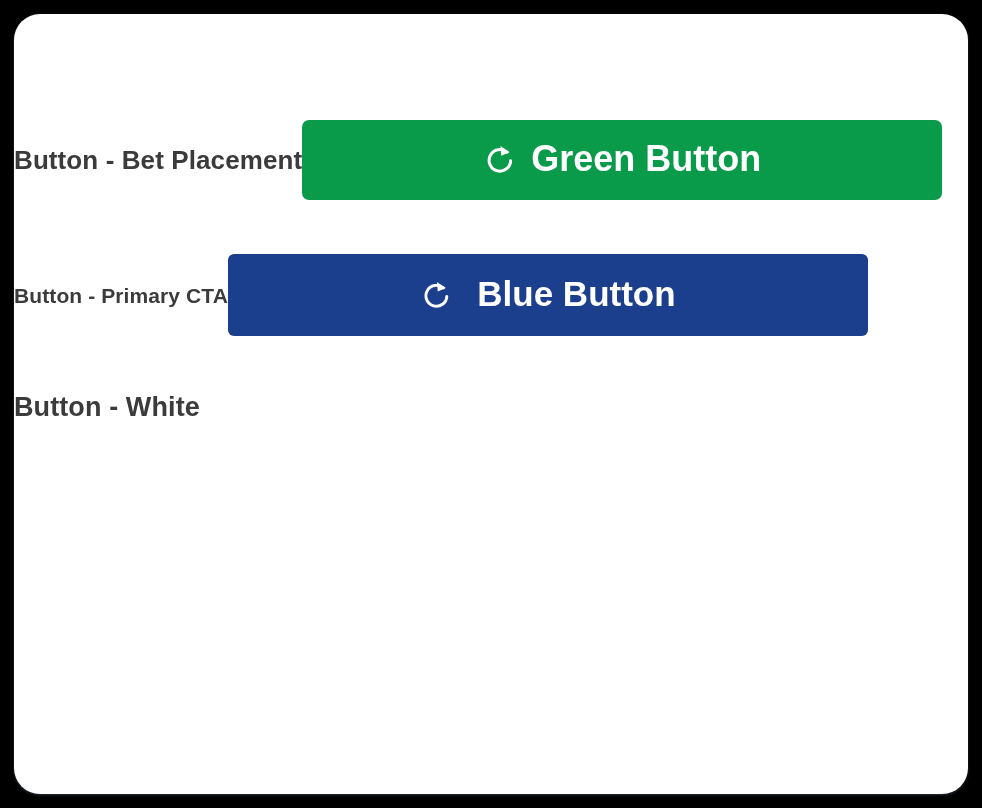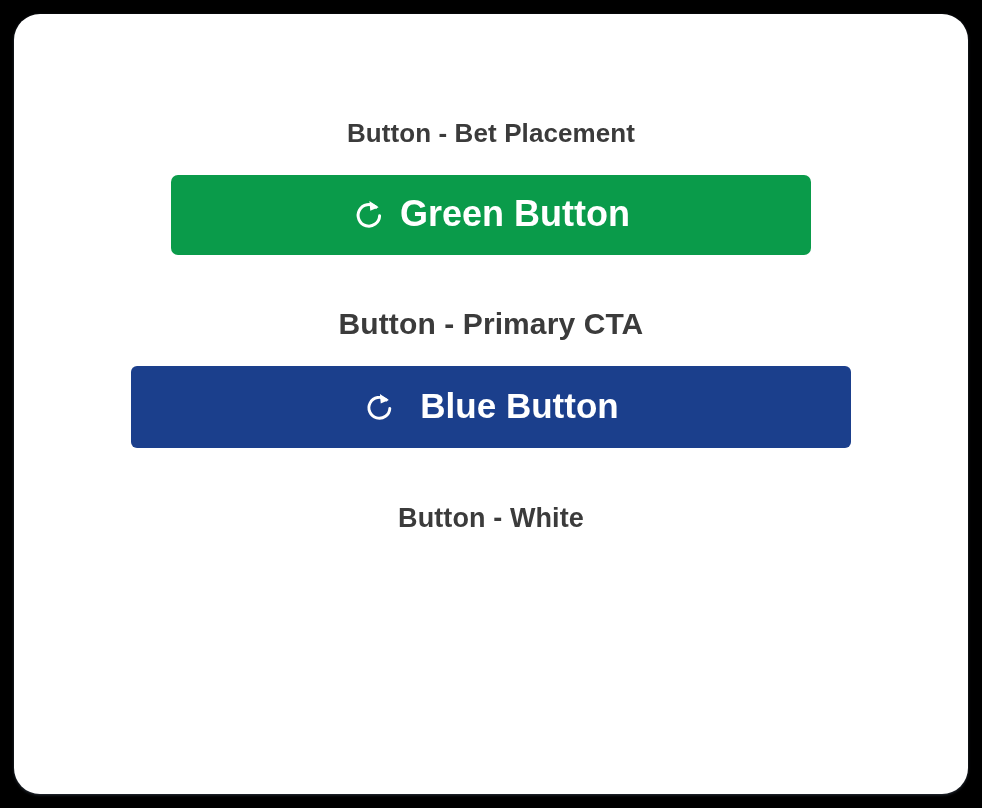--- a/index.html
+++ b/index.html
@@ -49,34 +49,34 @@
     display: flex;
     flex-direction: column;
     align-items: center;
     box-sizing: border-box;
     padding-top: 106px;
   }
 
   
   .group {
     display: flex;
-    flex-direction: column;
+    flex-direction: row;
     align-items: center;
     width: 100%;
   }
 
   .group-label {
     color: #3b3b3b;
     font-weight: bold;
     letter-spacing: 0.1px;
     text-align: center;
     line-height: 1;
   }
   .label-lg { font-size: 26px; }
-  .label-md { font-size: 30px; }
+  .label-md { font-size: 21px; }
   .label-sm { font-size: 27px; }
 
   
   .btn {
     display: flex;
     align-items: center;
     justify-content: center;
     box-sizing: border-box;
     border: none;
     cursor: pointer;
@@ -100,21 +100,21 @@
     height: 80px;
     border-radius: 7px;
     background: #0a9b4a;
     color: #ffffff;
     gap: 14px;
     font-size: 36px;
   }
   .btn-green .btn-text { padding-bottom: 3px; }
 
   .btn-blue {
-    width: 720px;
+    width: 640px;
     height: 82px;
     border-radius: 6px;
     background: #1b3f8c;
     color: #ffffff;
     gap: 24px;
     font-size: 35px;
   }
   .btn-blue .btn-text { padding-bottom: 3px; }
 
   .btn-white {

